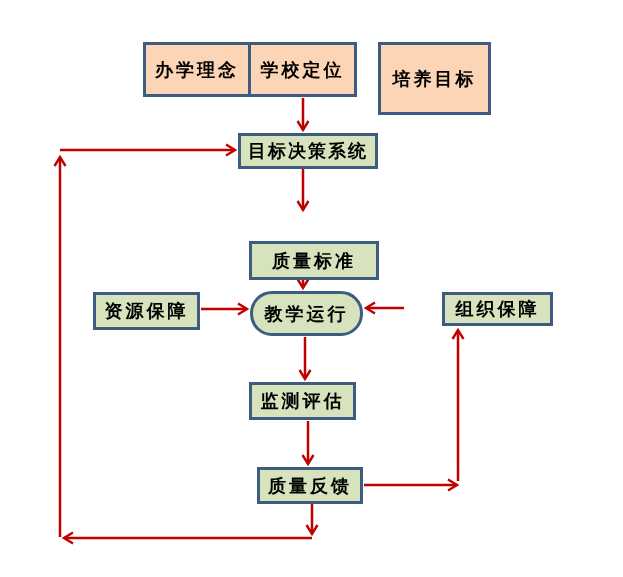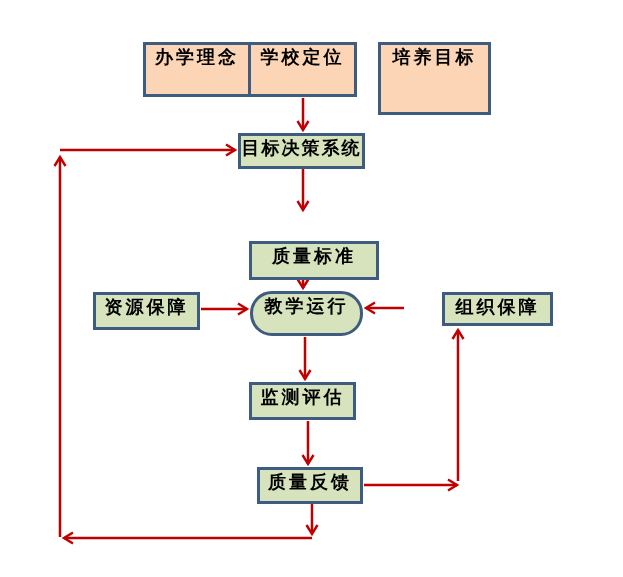--- a/index.html
+++ b/index.html
@@ -29,35 +29,35 @@
   .edge {
     stroke: var(--arrow);
     stroke-width: 2.5;
     fill: none;
   }
   .node {
     position: absolute;
     box-sizing: border-box;
     border: 3px solid var(--border);
     display: flex;
-    align-items: flex-start;
+    align-items: center;
     justify-content: center;
     font-weight: 700;
     font-size: 18px;
     letter-spacing: 3px;
     color: #000000;
     white-space: nowrap;
   }
   .node.orange { background: var(--orange-fill); }
   .node.green  { background: var(--green-fill); }
 
   #n-philosophy    { left: 143px; top: 42px;  width: 108px; height: 55px; }
   #n-positioning   { left: 248px; top: 42px;  width: 109px; height: 55px; }
   #n-training-goal { left: 354px; top: 42px;  width: 113px; height: 73px; margin-left: 24px; }
-  #n-decision      { left: 238px; top: 133px; width: 127px; height: 36px; letter-spacing: 2px; }
+  #n-decision      { left: 238px; top: 133px; width: 140px; height: 36px; letter-spacing: 2px; }
   #n-standard      { left: 249px; top: 213px; width: 130px; height: 39px; margin-top: 28px; }
   #n-resource      { left: 93px;  top: 292px; width: 107px; height: 38px; }
   #n-operation     { left: 250px; top: 291px; width: 113px; height: 45px; border-radius: 22px; }
   #n-organization  { left: 405px; top: 292px; width: 111px; height: 34px; margin-left: 37px; }
   #n-monitoring    { left: 249px; top: 382px; width: 107px; height: 38px; }
   #n-feedback      { left: 257px; top: 467px; width: 106px; height: 37px; font-family: Liberation Serif, serif; }
 
   .node-label { display: inline-block; }
 </style>
 </head>

